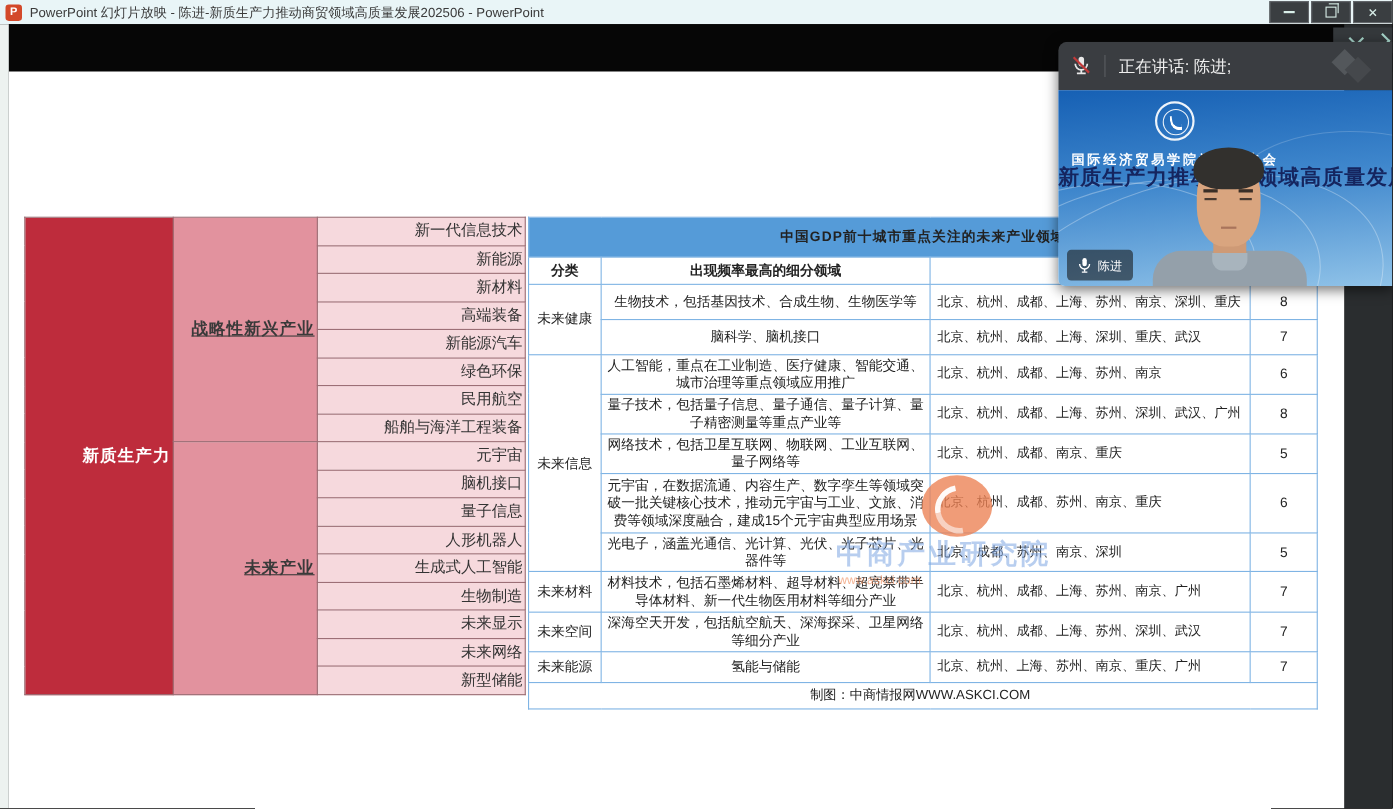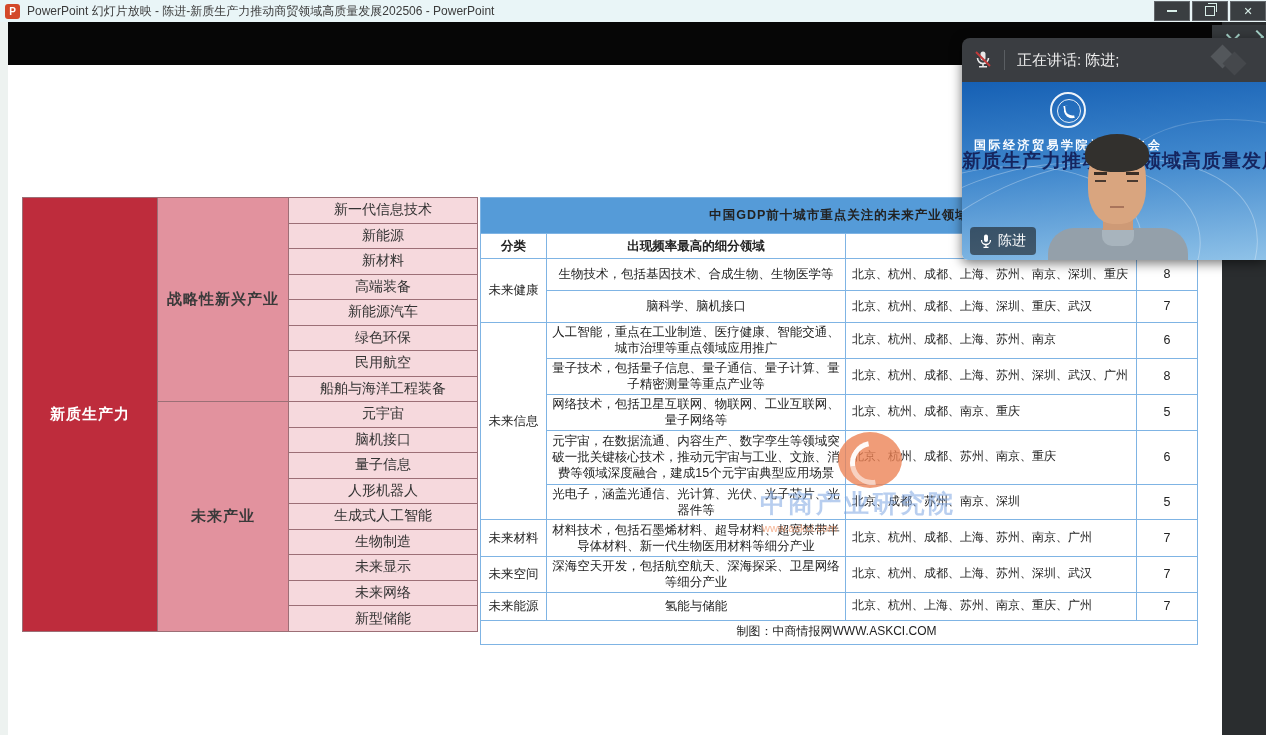--- a/index.html
+++ b/index.html
@@ -32,23 +32,23 @@
   .chev.right{transform:rotate(-45deg);}
 
   
   .slide{position:absolute;left:8px;top:65px;width:1214px;height:670px;background:#FFFFFF;}
   .slide-band{position:absolute;left:0;top:0;width:100%;height:105px;background:#2C3A78;}
   .slide-band h1{margin:0;padding:26px 0 0 66px;font-size:42px;font-weight:bold;color:#FFFFFF;letter-spacing:3px;}
 
   
   table{border-collapse:collapse;table-layout:fixed;}
   .ltab{position:absolute;left:14px;top:132px;width:455px;height:435px;}
-  .ltab td{border:1px solid #9C6F76;text-align:center;vertical-align:middle;padding:0 2px;}
+  .ltab td{border:1px solid #9C6F76;text-align:right;vertical-align:middle;padding:0 2px;}
   .lt-root{background:#BE2C3C;color:#FFFFFF;font-weight:bold;font-size:15px;letter-spacing:1px;}
-  .lt-group{background:#E2929E;color:#3A3A3A;font-weight:bold;font-size:15px;letter-spacing:1px;}
+  .lt-group{background:#E2929E;color:#3A3A3A;font-weight:bold;font-size:15px;letter-spacing:1px;text-decoration:underline;}
   .lt-item{background:#F6D9DD;color:#333333;font-size:14px;}
 
   
   .rtab{position:absolute;left:472px;top:132px;width:717px;}
   .rtab td{border:1px solid #7FB4E4;text-align:center;vertical-align:middle;
            font-size:12.5px;color:#222;line-height:1.3;padding:1px 3px;}
   .rt-title{background:#559BD8;color:#FFFFFF;font-weight:bold;font-size:15px;letter-spacing:1px;}
   .rt-head{font-weight:bold;font-size:13px;color:#111;}
   .rt-cat{font-size:13px;color:#222;margin-left:44px;}
   .rt-cities{text-align:left !important;padding-left:6px !important;font-size:12px !important;}
@@ -102,21 +102,21 @@
   .av-neck{position:absolute;left:141px;top:128px;width:30px;height:24px;background:#CE9A76;z-index:3;}
   .av-head{position:absolute;left:126px;top:58px;width:58px;height:84px;background:#D9A57F;
              border-radius:46% 46% 42% 42%;z-index:4;}
   .av-hair{position:absolute;left:123px;top:52px;width:64px;height:38px;background:#32302D;
              border-radius:50% 50% 40% 40%;z-index:5;}
   .av-eye{position:absolute;width:11px;height:2px;background:#4A3A30;z-index:6;top:98px;}
   .av-brow{position:absolute;width:13px;height:2.5px;background:#3A2E26;z-index:6;top:90px;}
   .av-mouth{position:absolute;left:148px;top:124px;width:14px;height:2px;background:#A9745B;z-index:6;}
   .name-tag{position:absolute;left:8px;top:145px;height:28px;background:rgba(22,22,22,0.58);
             border-radius:4px;display:flex;align-items:center;gap:6px;padding:0 10px;z-index:10;}
-  .name-tag span{color:#FFFFFF;font-size:14px;}
+  .name-tag span{color:#FFFFFF;font-size:11px;}
 </style>
 </head>
 <body>
 
 <div class="screen">
 
   <div class="titlebar">
     <span class="ppt-icon">P</span>
     <span class="title-text">PowerPoint 幻灯片放映 - 陈进-新质生产力推动商贸领域高质量发展202506 - PowerPoint</span>
     <div class="win-btns">

